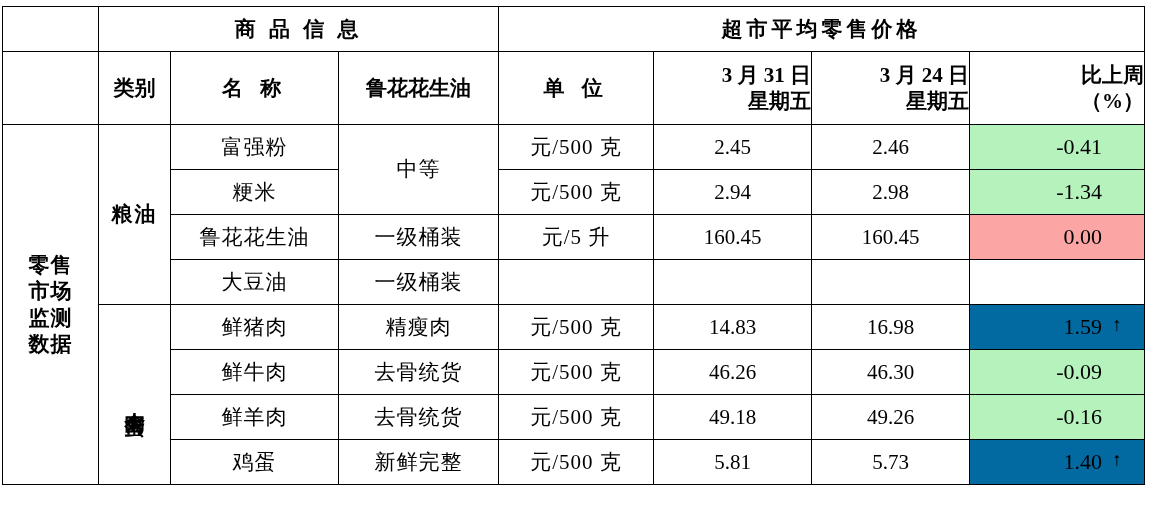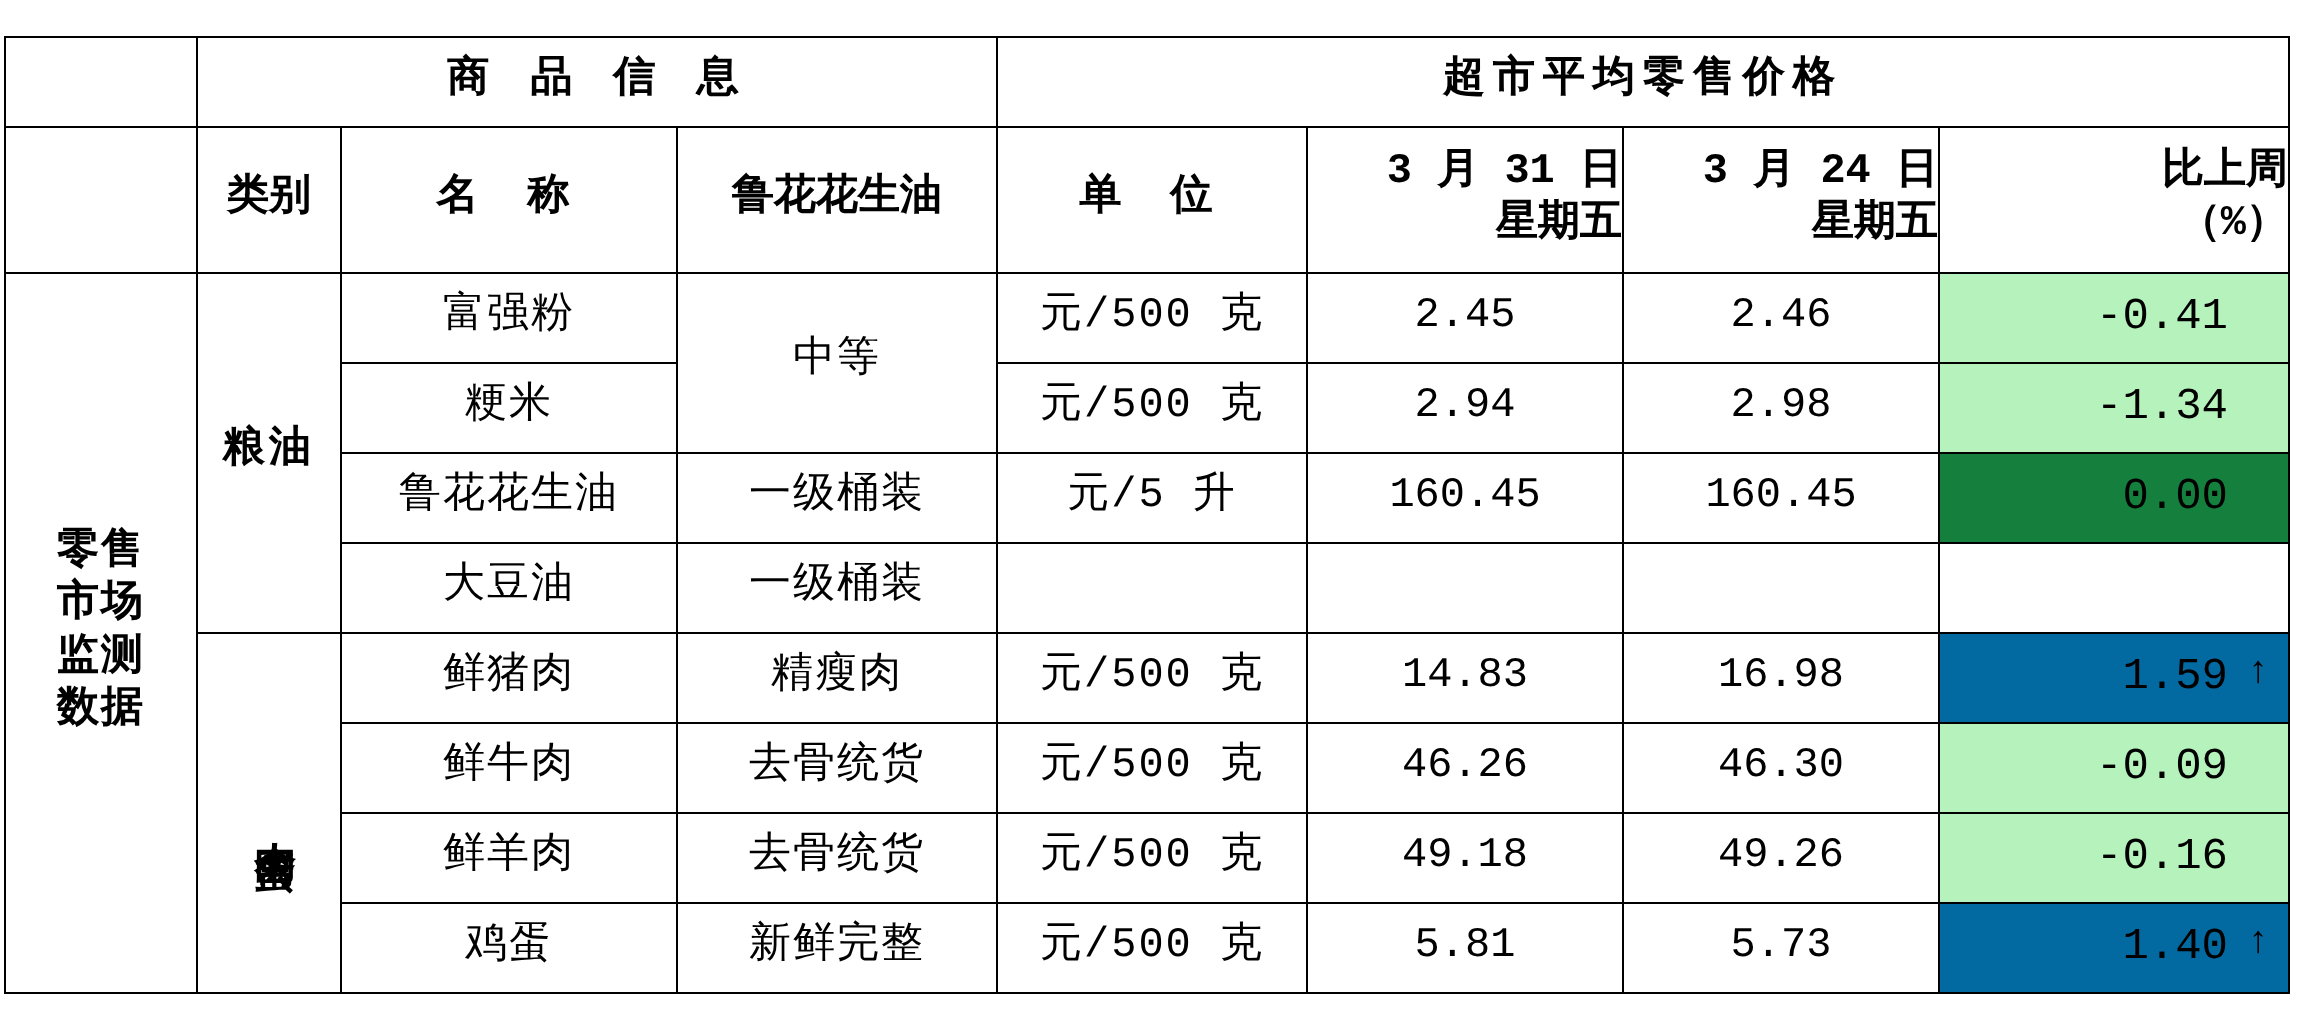--- a/index.html
+++ b/index.html
@@ -17,22 +17,21 @@
   #sheet {
     width: 1150px;
     height: 506px;
     position: relative;
     box-sizing: border-box;
   }
   table.grid {
     border-collapse: collapse;
     table-layout: fixed;
     width: 988px;
-    margin: 18px 0 0 2px;
-    font-family: Liberation Mono, monospace;
+    margin: 6px 0 0 2px;
   }
   table.grid td {
     border: 1px solid #000000;
     padding: 0;
     text-align: center;
     vertical-align: middle;
     font-size: 21px;
     line-height: 1.25;
     height: 44px;
     overflow: hidden;
@@ -78,26 +77,26 @@
     font-size: 21px;
     letter-spacing: 1px;
   }
   .pct-up {
     background: #0369a1;
   }
   .pct-down {
     background: #b6f2bc;
   }
   .pct-flat {
-    background: #15803d;
+    background: #fca5a5;
   }
   .pctwrap {
     display: flex;
     justify-content: flex-end;
-    padding-right: 0;
+    padding-right: 12px;
     font-size: 22px;
   }
   .pctwrap .arrow {
     display: inline-block;
     width: 30px;
     text-align: center;
     font-size: 19px;
   }
   .twoline {
     line-height: 1.2;

